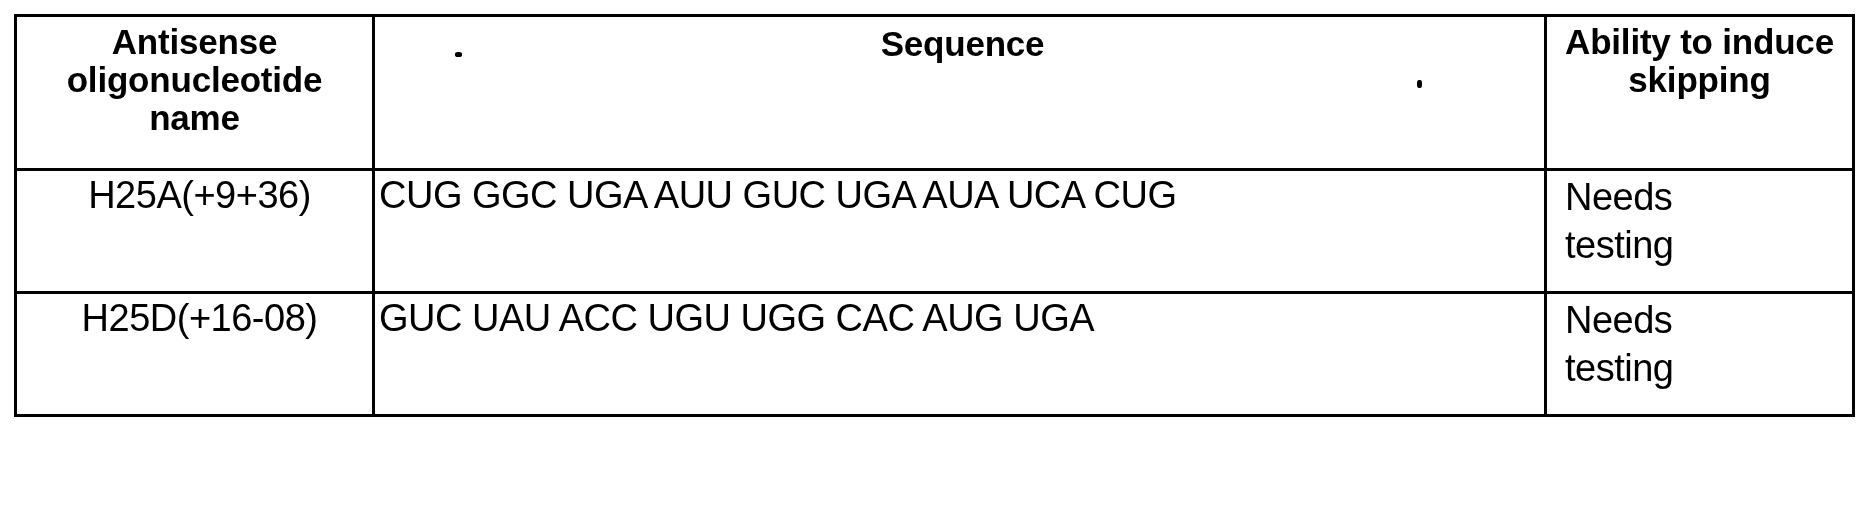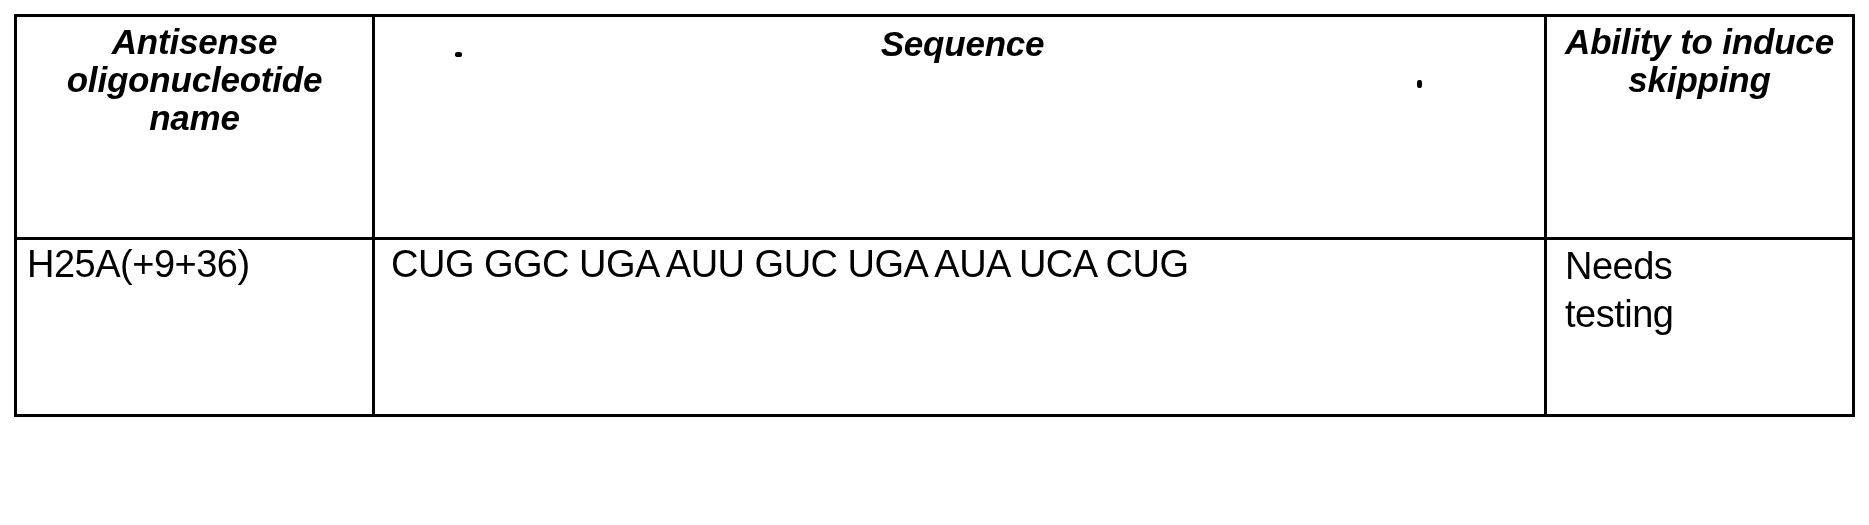--- a/index.html
+++ b/index.html
@@ -40,21 +40,20 @@
   }
 
   
   col.c-name { width: 358px; }
   col.c-seq  { width: 1172px; }
   col.c-abil { width: 308px; }
 
   
   tr.header-row td {
     height: 124px;
-    font-style: italic;
   }
   .hdr {
     font-weight: bold;
     font-size: 35px;
     line-height: 38px;
     text-align: center;
     padding-top: 6px;
     letter-spacing: -0.2px;
   }
   .hdr.seq {
@@ -69,23 +68,24 @@
   .cell-text {
     font-size: 38px;
     line-height: 45px;
     text-align: left;
     padding: 2px 0 0 10px;
     letter-spacing: -0.5px;
     white-space: pre-line;
   }
   .cell-text.name {
     padding-left: 10px;
+    text-align: center;
   }
   .cell-text.seq {
-    padding-left: 16px;
+    padding-left: 4px;
   }
   .cell-text.abil {
     padding-left: 18px;
     line-height: 48px;
   }
 
   
   .speck {
     position: absolute;
     background: #000000;
@@ -128,18 +128,30 @@
         <td>
           <div class="cell-text seq">CUG GGC UGA AUU GUC UGA AUA UCA CUG</div>
         </td>
         <td>
           <div class="cell-text abil">Needs
 testing</div>
         </td>
       </tr>
 
 
+      <tr class="data-row">
+        <td>
+          <div class="cell-text name">H25D(+16-08)</div>
+        </td>
+        <td>
+          <div class="cell-text seq">GUC UAU ACC UGU UGG CAC AUG UGA</div>
+        </td>
+        <td>
+          <div class="cell-text abil">Needs
+testing</div>
+        </td>
+      </tr>
     </tbody>
   </table>
 
   <span class="speck" id="speck-a"></span>
   <span class="speck" id="speck-b"></span>
 </div>
 
 </body></html>

